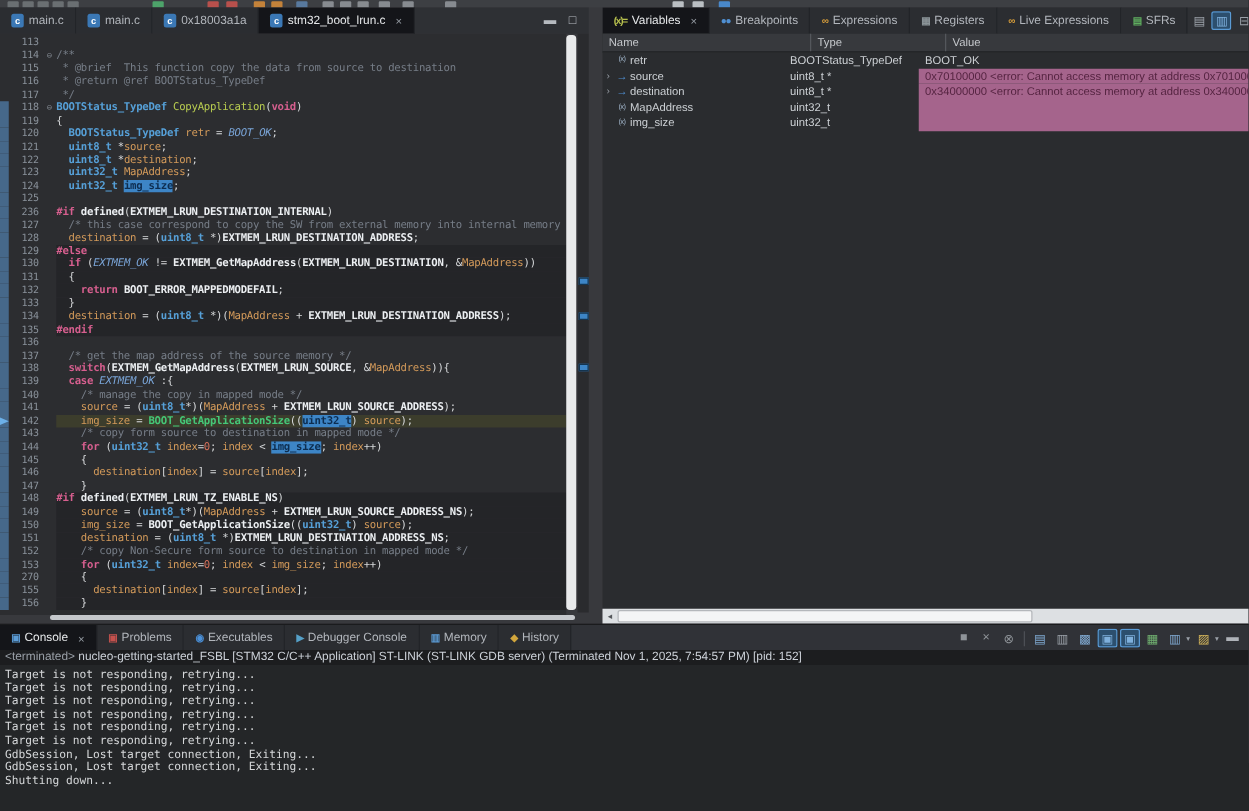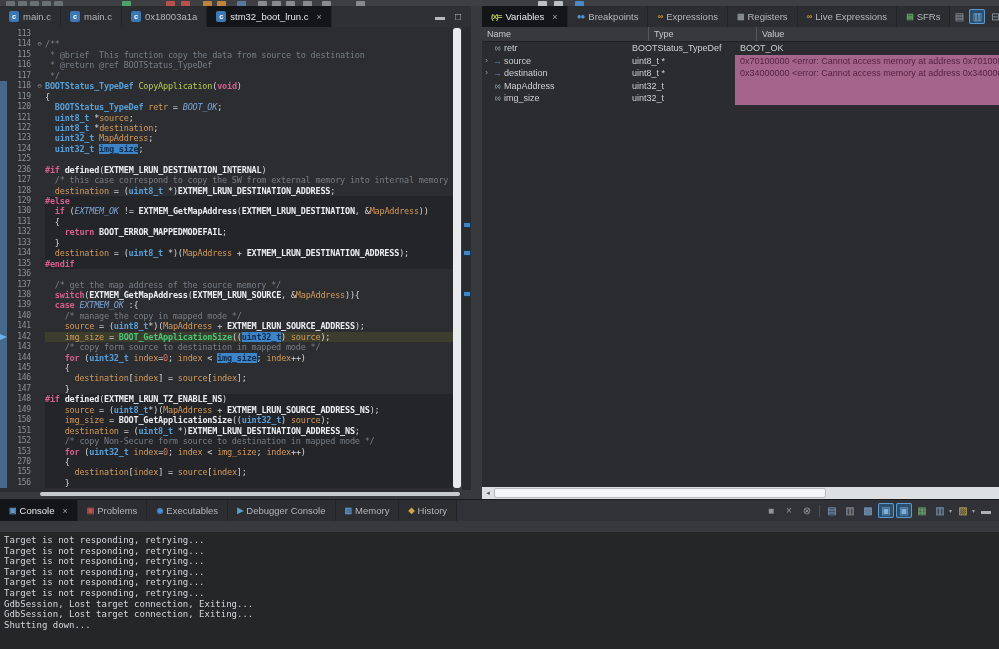--- a/index.html
+++ b/index.html
@@ -311,20 +311,23 @@
         <span class="ticon hl" style="color: rgb(127, 176, 220);">▣</span>
         <span class="ticon hl" style="color: rgb(127, 176, 220);">▣</span>
         <span class="ticon" style="color: rgb(111, 174, 111);">▦</span>
         <span class="ticon" style="color: rgb(127, 168, 208);">▥</span>
         <span class="tarrow">▾</span>
         <span class="ticon" style="color: rgb(210, 180, 90);">▨</span>
         <span class="tarrow">▾</span>
         <span class="ticon" style="color: rgb(174, 178, 184);">▬</span>
       </div>
     </div>
+  <div id="console-status">
+    <span class="pre">&lt;terminated&gt;</span><span class="txt"> nucleo-getting-started_FSBL [STM32 C/C++ Application] ST-LINK (ST-LINK GDB server) (Terminated Nov 1, 2025, 7:54:57 PM) [pid: 152]</span>
+  </div>
   <div id="console-output">
       <div>Target is not responding, retrying...</div>
       <div>Target is not responding, retrying...</div>
       <div>Target is not responding, retrying...</div>
       <div>Target is not responding, retrying...</div>
       <div>Target is not responding, retrying...</div>
       <div>Target is not responding, retrying...</div>
       <div>GdbSession, Lost target connection, Exiting...</div>
       <div>GdbSession, Lost target connection, Exiting...</div>
       <div>Shutting down...</div>

